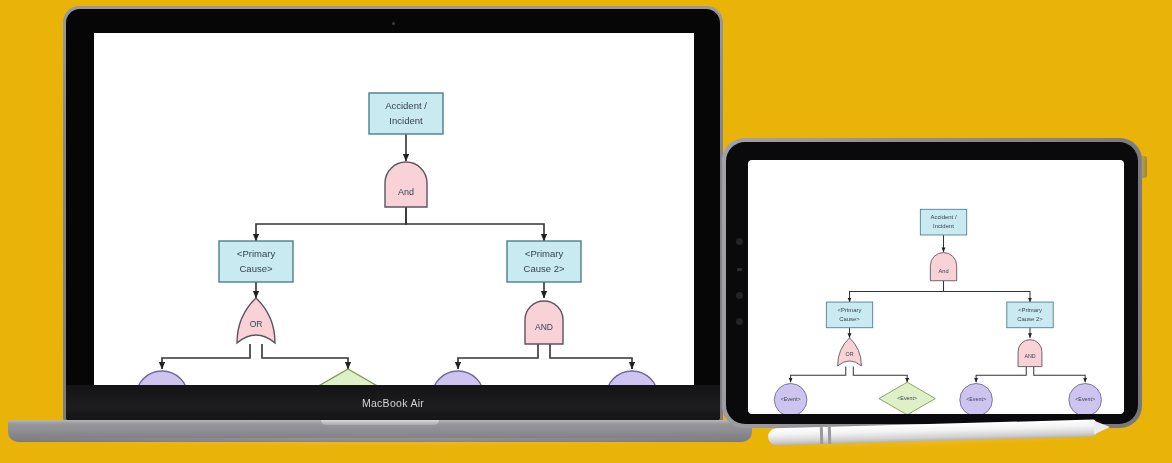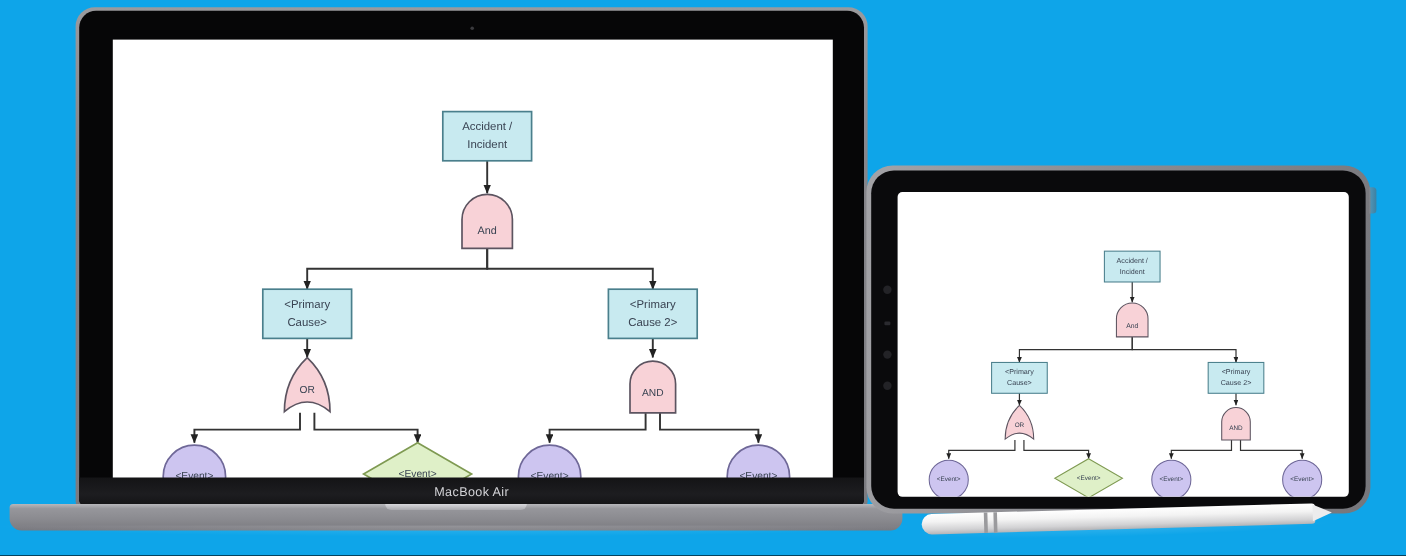--- a/index.html
+++ b/index.html
@@ -1,31 +1,31 @@
 <!DOCTYPE html>
 <html><head>
 <meta charset="utf-8">
 <style>
   html,body{margin:0;padding:0;background:#000;}
   body{width:1172px;height:463px;overflow:hidden;
        font-family:"Liberation Sans","DejaVu Sans",sans-serif;}
-  #stage{position:relative;width:1172px;height:463px;background:#0ea5e9;}
+  #stage{position:relative;width:1172px;height:463px;background:#eab308;}
 
   
   #laptop{position:absolute;left:63px;top:6px;width:660px;height:418px;}
   .lid{position:absolute;inset:0;border-radius:16px 16px 6px 6px;
        background:linear-gradient(180deg,#9a9a9d 0%,#85858a 30%,#7b7b80 100%);
        padding:3px;box-sizing:border-box;}
   .lid-inner{position:absolute;left:3px;top:3px;right:3px;bottom:3px;
        background:#060607;border-radius:14px 14px 4px 4px;}
   .camera{position:absolute;left:50%;top:13px;width:3px;height:3px;margin-left:-1.5px;
        border-radius:50%;background:#3a3a3e;}
   .lscreen{position:absolute;left:28px;top:24px;width:600px;height:368px;
        background:#fff;overflow:hidden;}
-  .chinbar{position:absolute;left:0;right:0;bottom:0;height:23px;
+  .chinbar{position:absolute;left:0;right:0;bottom:0;height:36px;
        background:linear-gradient(180deg,#141416 0%,#1d1d20 60%,#141416 100%);
        border-radius:0 0 5px 5px;
        display:flex;align-items:center;justify-content:center;}
   .chinbar span{color:#d2d2d6;font-size:10.5px;letter-spacing:.3px;}
   .base{position:absolute;left:8px;top:420px;width:744px;height:22px;
        background:linear-gradient(180deg,#b7b7bb 0%,#96969b 18%,#8b8b90 55%,#7a7a80 100%);
        border-radius:3px 3px 10px 10px;}
   .base:before{content:"";position:absolute;left:50%;top:0;width:118px;height:5px;
        margin-left:-59px;background:linear-gradient(180deg,#d8d8dc,#a9a9ae);
        border-radius:0 0 7px 7px;}

